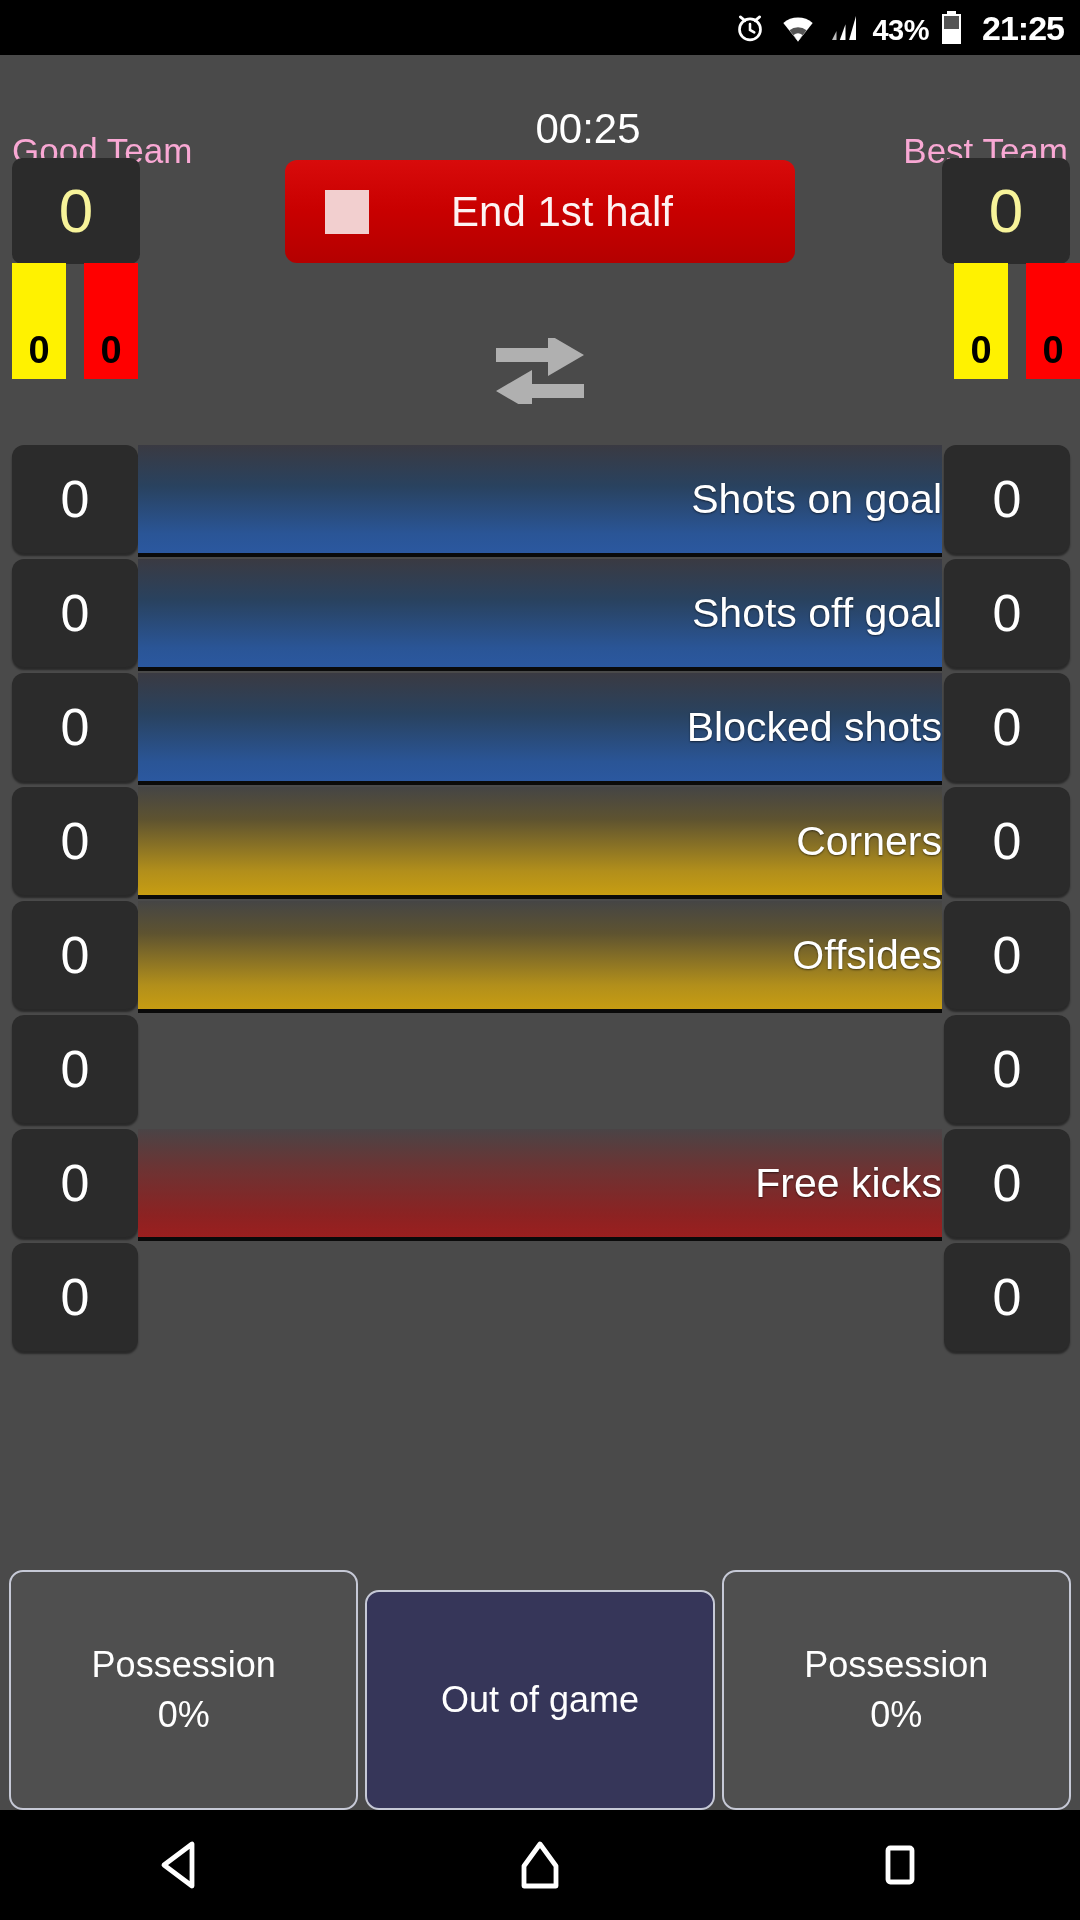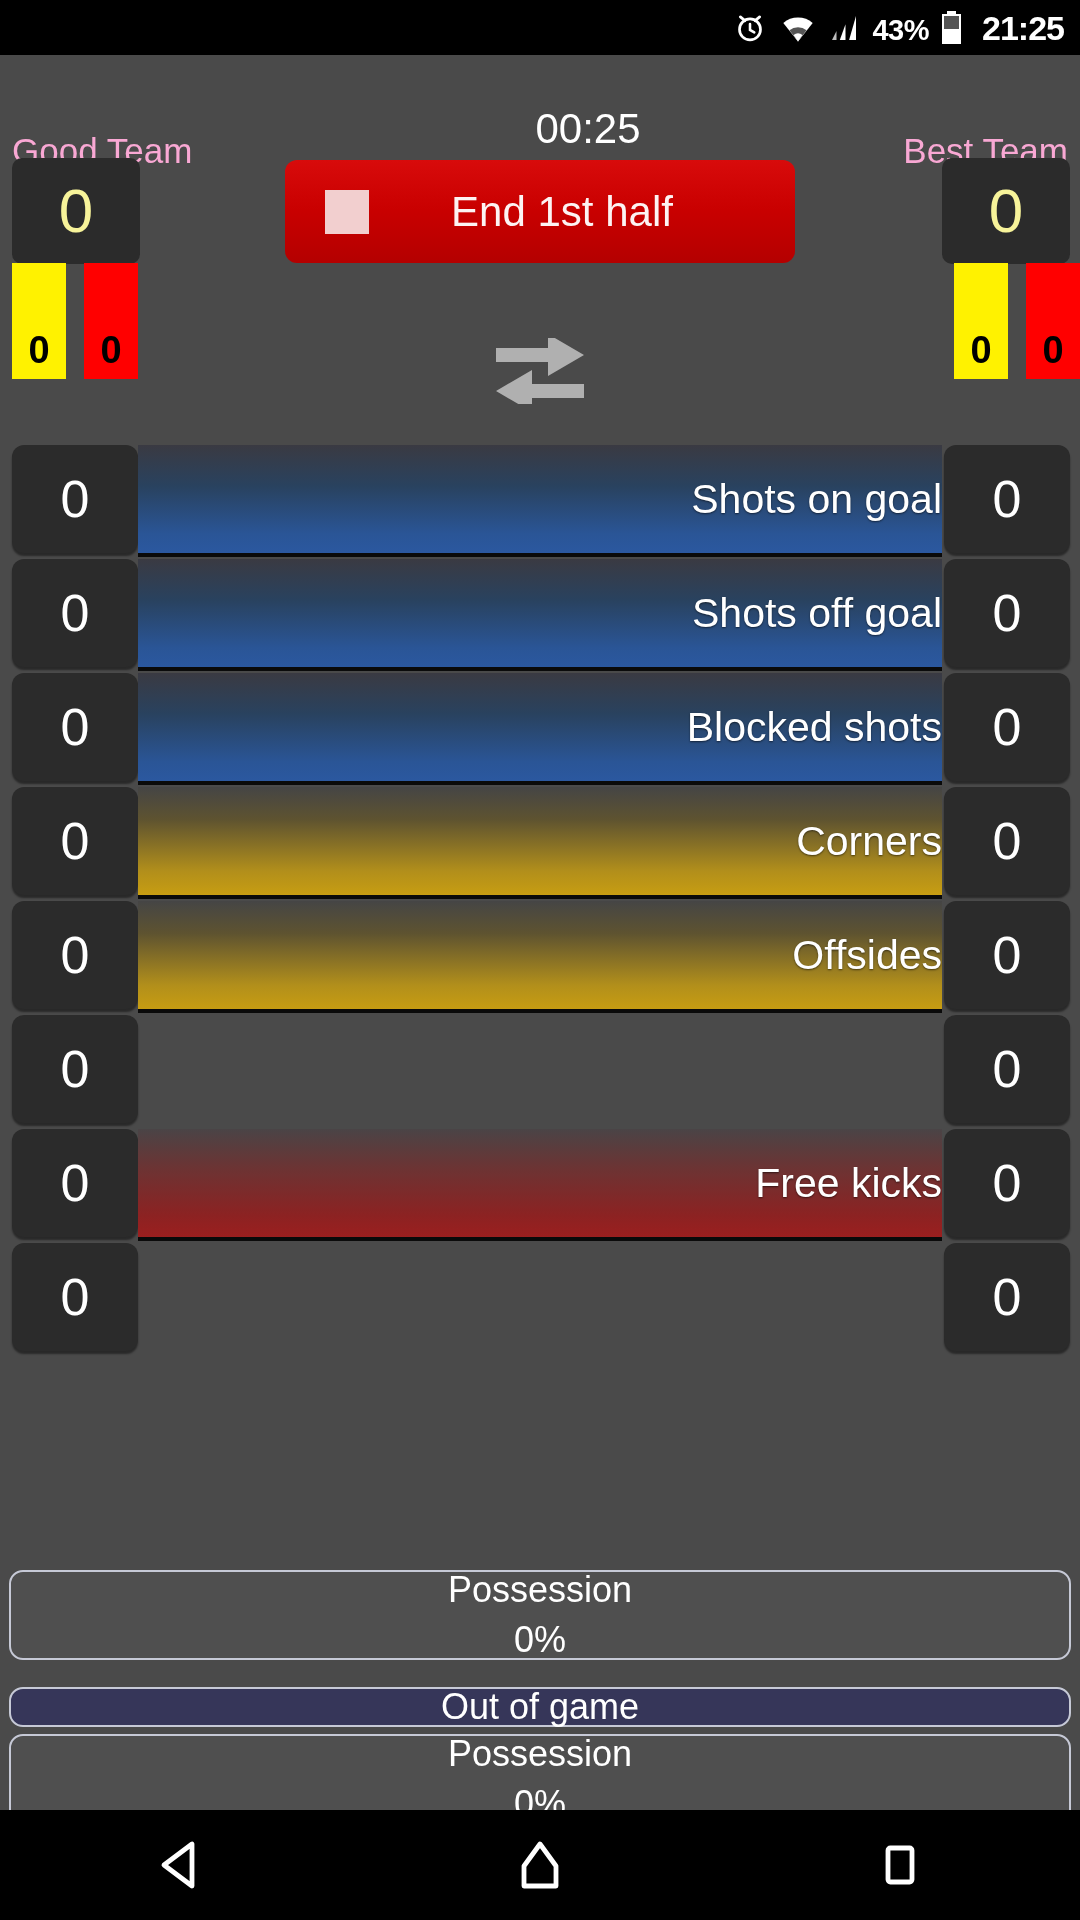--- a/index.html
+++ b/index.html
@@ -139,21 +139,21 @@
     box-shadow: 0 3px 2px rgba(0,0,0,.45);
   }
   .counter.l { left: 12px; }
   .counter.r { right: 10px; }
   .counter span { color: #fff; font-size: 52px; line-height: 1; }
 
   
   .bottom {
     position: absolute; left: 0; bottom: 110px;
     width: 1080px; height: 240px;
-    display: flex; gap: 7px; padding: 0 9px; flex-direction: column;
+    display: flex; gap: 7px; padding: 0 9px;
   }
   .bbtn {
     flex: 1; border: 2px solid #c6c9d6; border-radius: 14px;
     display: flex; flex-direction: column;
     align-items: center; justify-content: center;
     color: #fff; cursor: pointer; gap: 14px;
   }
   .bbtn.plain  { background: #4f4f4f; }
   .bbtn.accent { background: #363659; margin-top: 20px; }
   .bbtn .t1 { font-size: 36px; line-height: 1; }

